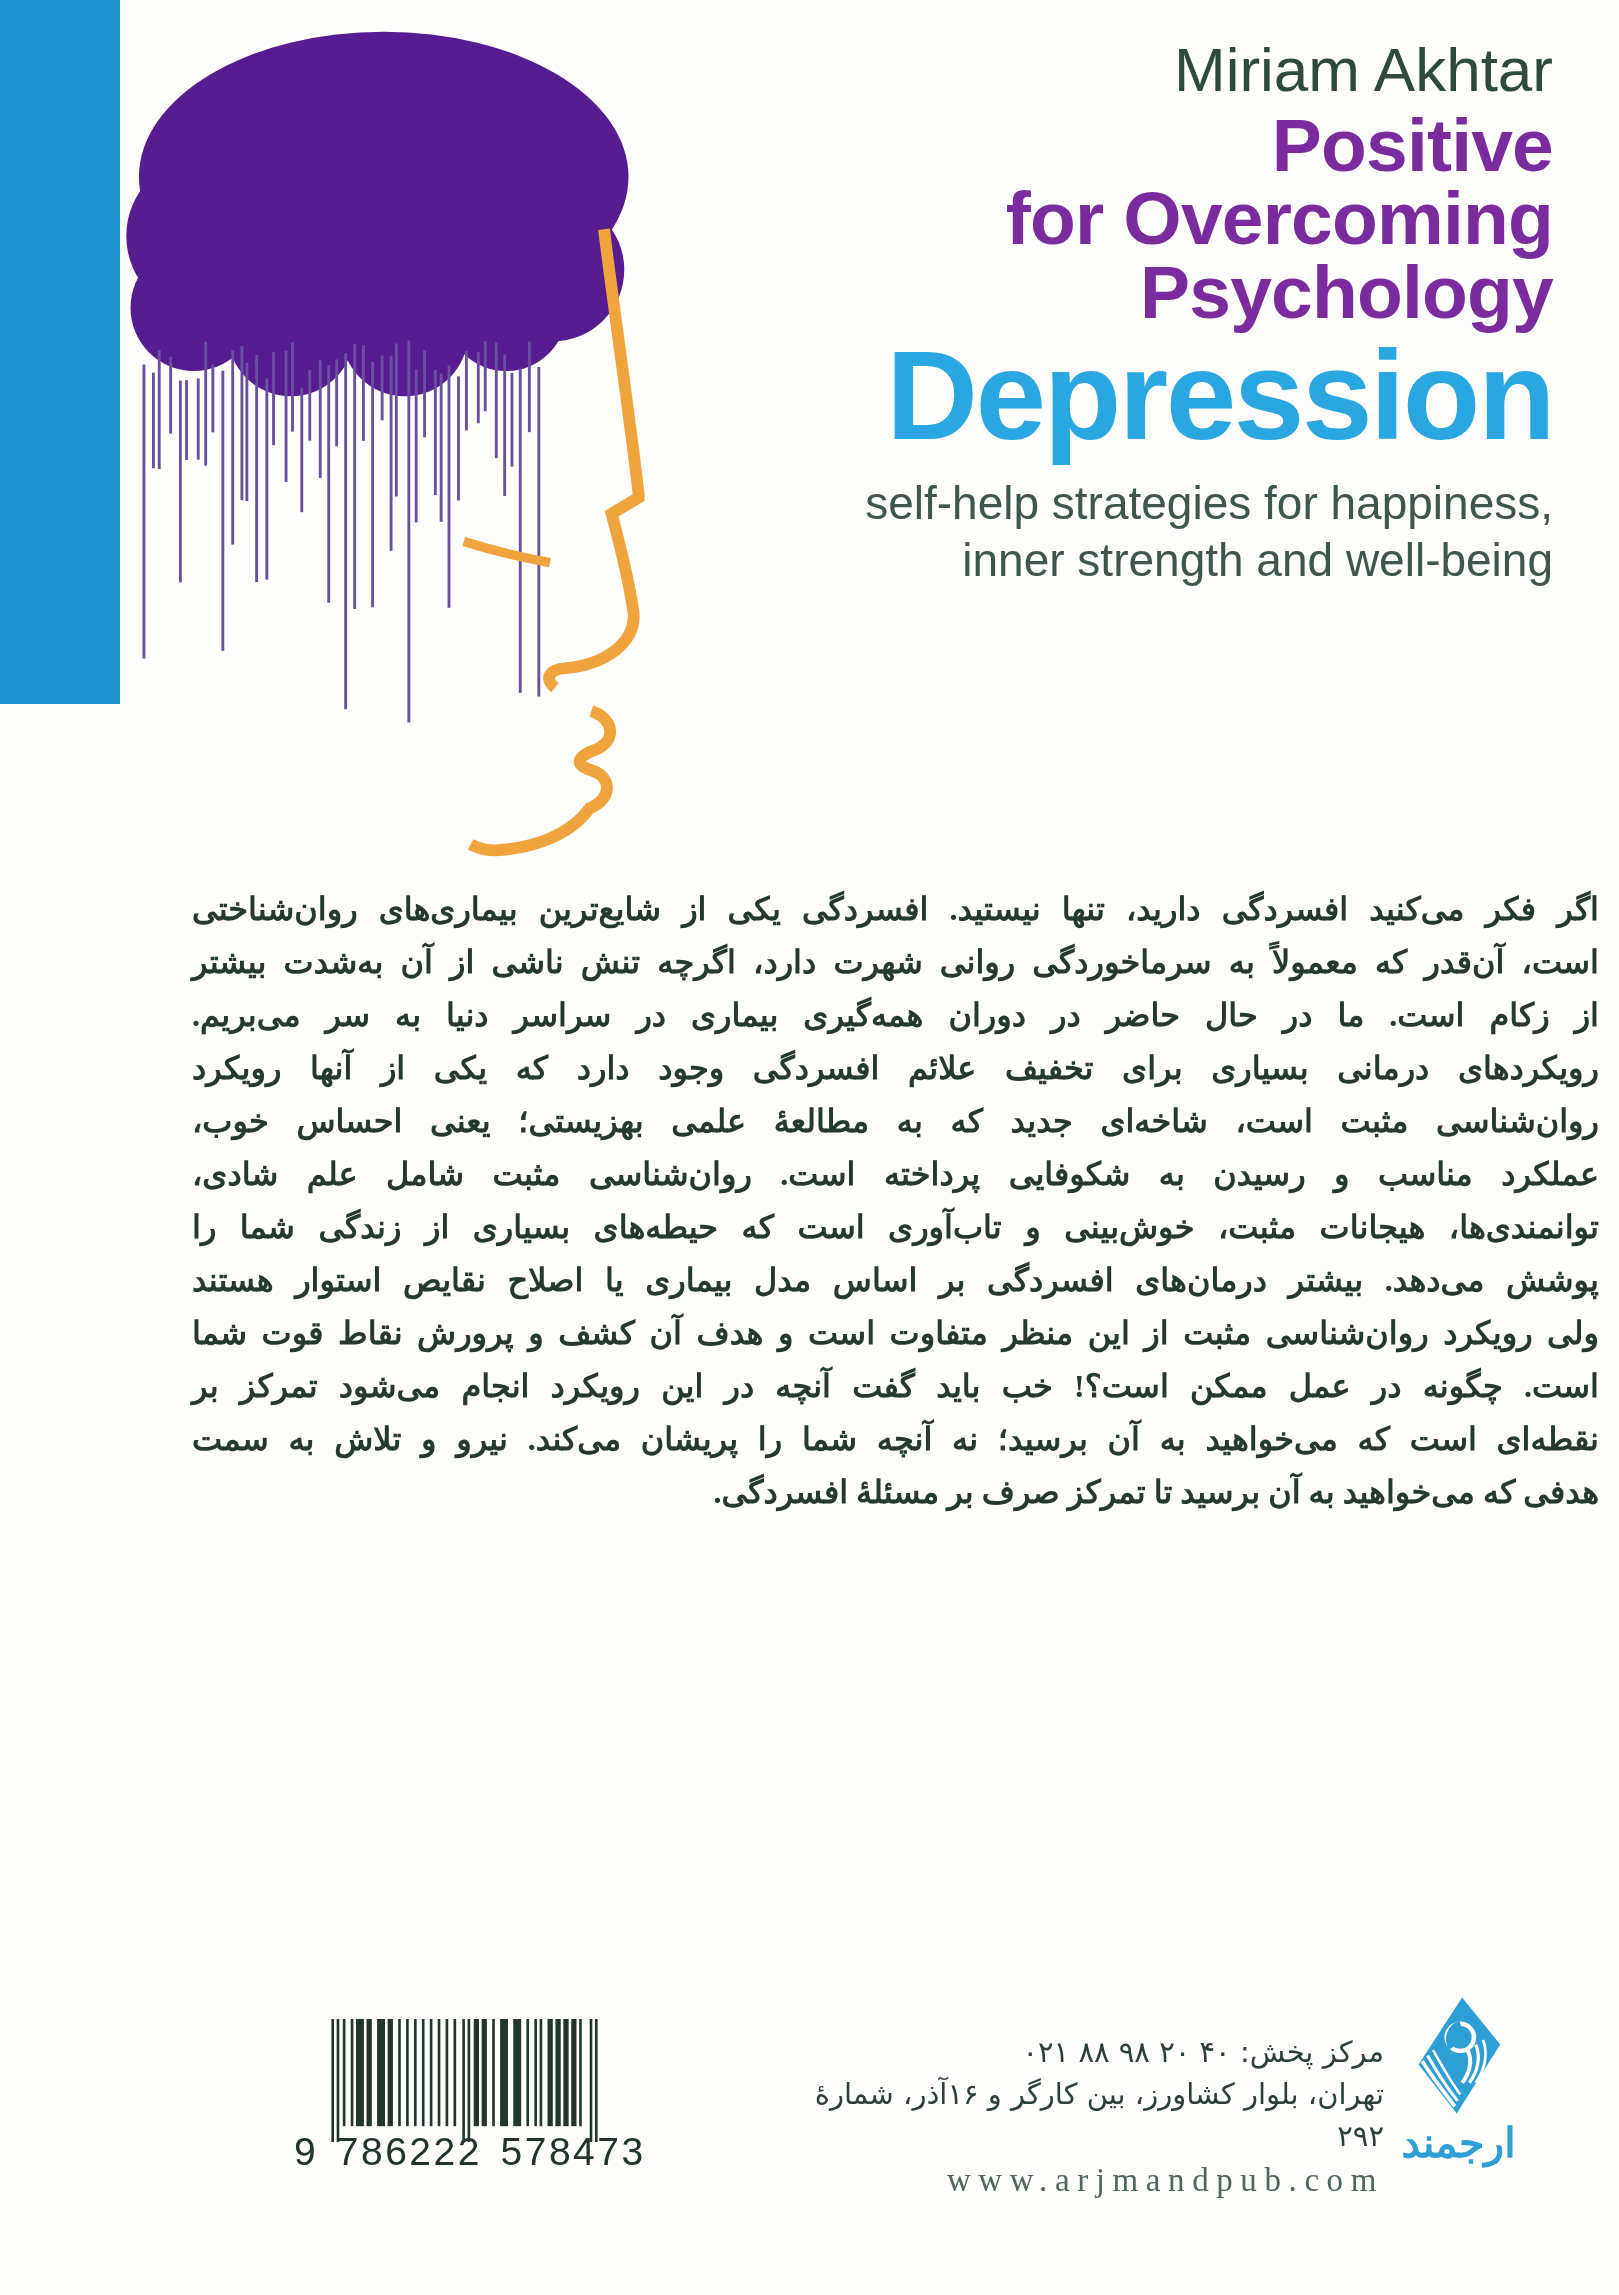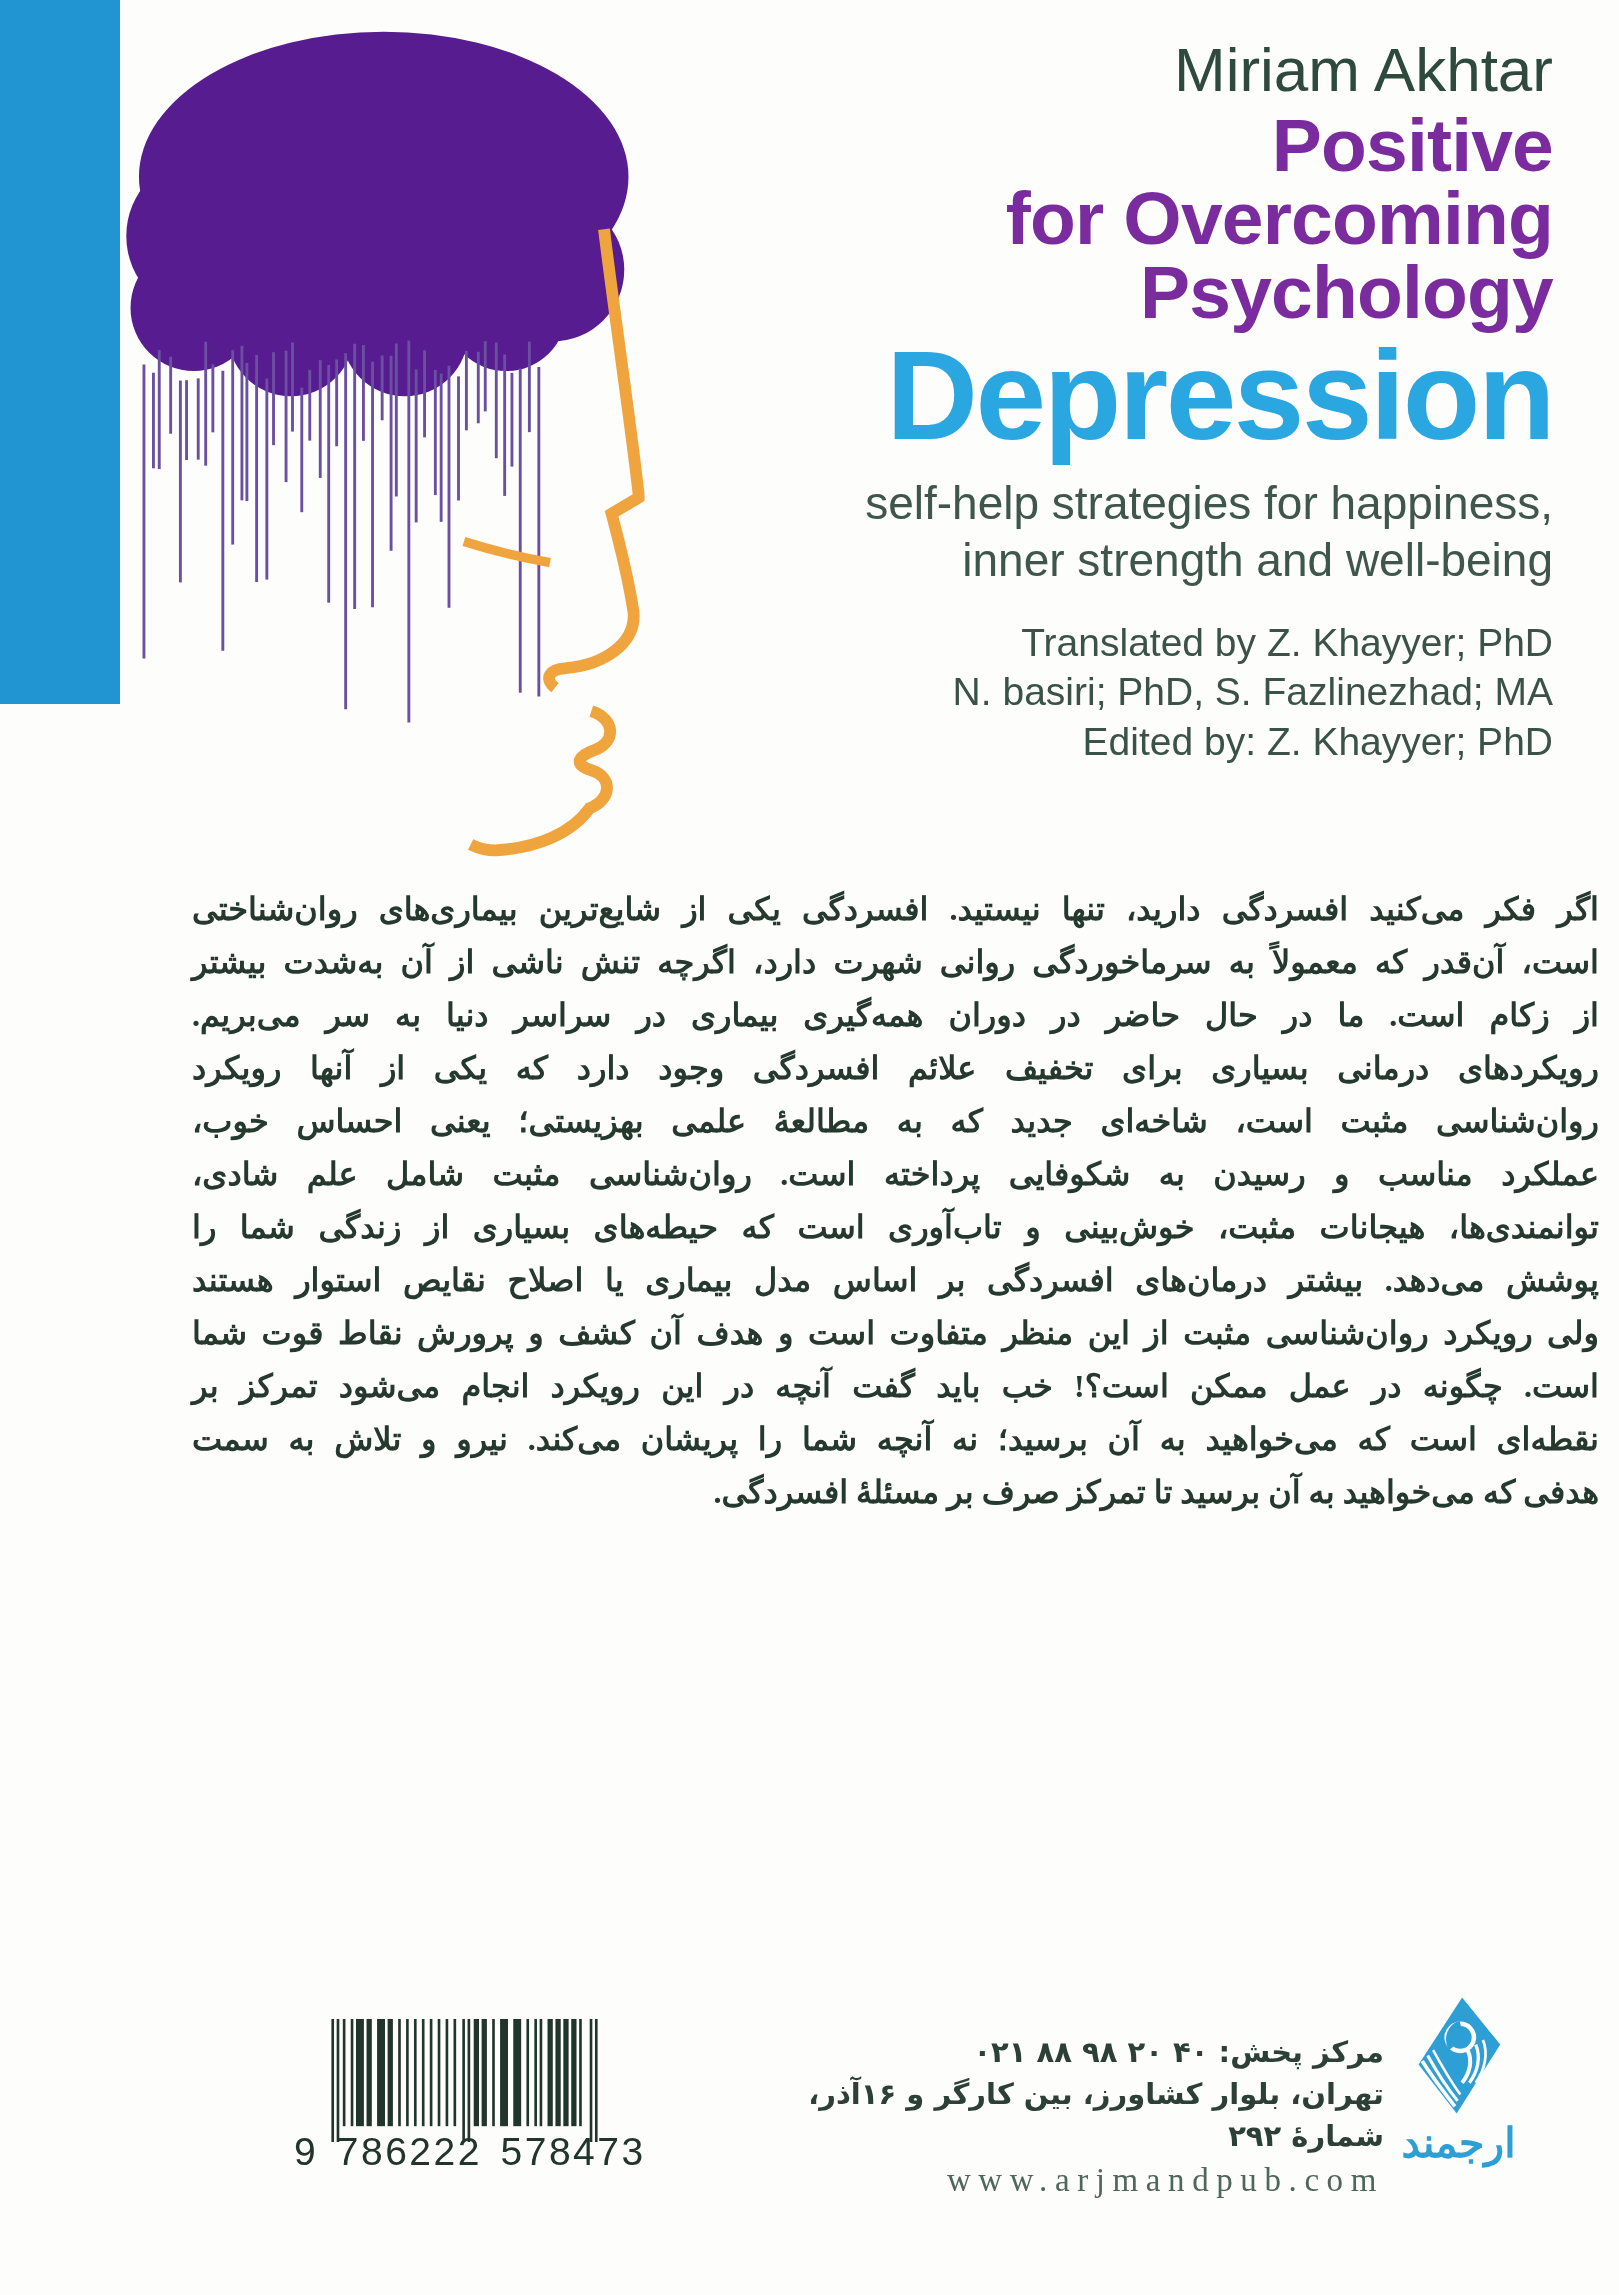--- a/index.html
+++ b/index.html
@@ -80,21 +80,21 @@
     color:var(--barcode_ink,#22352c);
     font-family:"Liberation Sans",sans-serif;
   }
   
   .publisher-contact{
     position:absolute;right:235px;top:2031px;width:591px;
     direction:rtl;text-align:right;
     font-family:"DejaVu Sans",sans-serif;
     color:var(--publisher_ink,#2c4038);
   }
-  .contact-line{font-size:29px;font-weight:bold;line-height:1.45;}
+  .contact-line{font-size:29px;font-weight:normal;line-height:1.45;}
   .phone-ltr{direction:ltr;unicode-bidi:isolate;}
   .website{
     direction:ltr;
     font-family:Liberation Serif, serif;
     font-size:33px;letter-spacing:7.6px;font-weight:normal;
     color:var(--website_gray,#4f665c);
     margin-top:5px;
   }
   .logo-wrap{position:absolute;left:1391px;top:1992px;width:135px;text-align:center;}
   .logo-name{
@@ -190,25 +190,20 @@
   </svg>
 
   <header class="masthead">
     <div class="author">Miriam Akhtar</div>
     <div class="title-line">Positive</div>
     <div class="title-line">for Overcoming</div>
     <div class="title-line">Psychology</div>
     <div class="title-depression">Depression</div>
     <div class="subtitle-line first">self-help strategies for happiness,</div>
     <div class="subtitle-line">inner strength and well-being</div>
-    <div class="credits">
-      <div class="credit-line">Translated by Z. Khayyer; PhD</div>
-      <div class="credit-line">N. basiri; PhD, S. Fazlinezhad; MA</div>
-      <div class="credit-line">Edited by: Z. Khayyer; PhD</div>
-    </div>
   </header>
 
   <section class="blurb" dir="rtl">
     <div class="blurb-line">اگر فکر می‌کنید افسردگی دارید، تنها نیستید. افسردگی یکی از شایع‌ترین بیماری‌های روان‌شناختی</div>
     <div class="blurb-line">است، آن‌قدر که معمولاً به سرماخوردگی روانی شهرت دارد، اگرچه تنش ناشی از آن به‌شدت بیشتر</div>
     <div class="blurb-line">از زکام است. ما در حال حاضر در دوران همه‌گیری بیماری در سراسر دنیا به سر می‌بریم.</div>
     <div class="blurb-line">رویکردهای درمانی بسیاری برای تخفیف علائم افسردگی وجود دارد که یکی از آنها رویکرد</div>
     <div class="blurb-line">روان‌شناسی مثبت است، شاخه‌ای جدید که به مطالعهٔ علمی بهزیستی؛ یعنی احساس خوب،</div>
     <div class="blurb-line">عملکرد مناسب و رسیدن به شکوفایی پرداخته است. روان‌شناسی مثبت شامل علم شادی،</div>
     <div class="blurb-line">توانمندی‌ها، هیجانات مثبت، خوش‌بینی و تاب‌آوری است که حیطه‌های بسیاری از زندگی شما را</div>

